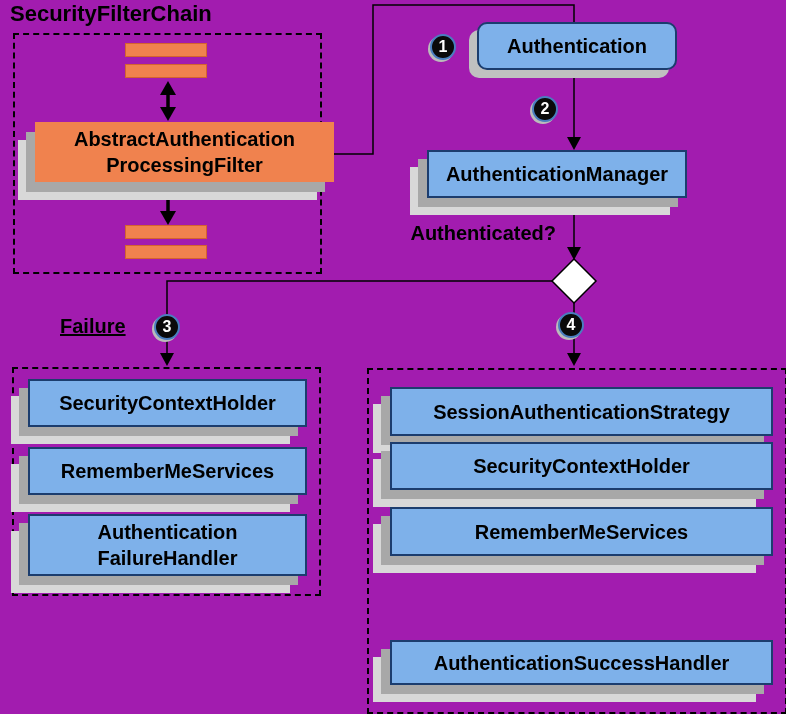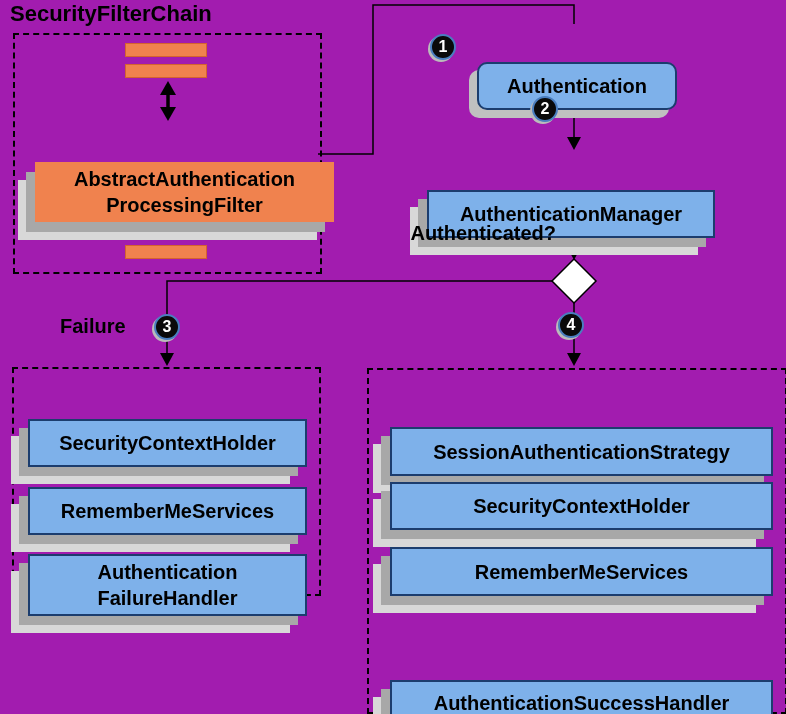--- a/index.html
+++ b/index.html
@@ -42,21 +42,20 @@
     box-sizing: border-box;
     display: flex;
     align-items: center;
     justify-content: center;
     text-align: center;
     font-weight: bold;
     font-size: 20px;
     line-height: 26px;
     white-space: pre-line;
     z-index: 3;
-    margin-top: 40px;
   }
   .blue-node {
     background: #7EB1EA;
     border: 2px solid #1C3D6E;
     box-shadow: -9px 9px 0 0 #A8A8A8, -17px 17px 0 0 #D8D8D8;
   }
   .orange-node {
     background: #F0824E;
     border: none;
     box-shadow: -9px 10px 0 0 #A8A8A8, -17px 18px 0 0 #D8D8D8;
@@ -143,25 +142,25 @@
   <div class="abs bar" style="left:125px; top:43px;"></div>
   <div class="abs bar" style="left:125px; top:64px;"></div>
   <div class="abs bar" style="left:125px; top:225px;"></div>
   <div class="abs bar" style="left:125px; top:245px;"></div>
 
   <div class="abs node orange-node" style="left:35px; top:122px; width:299px; height:60px;">AbstractAuthentication
 ProcessingFilter</div>
 
   <div class="abs node blue-node rounded-node" style="left:477px; top:22px; width:200px; height:48px;">Authentication</div>
 
-  <div class="abs node blue-node" style="left:427px; top:150px; width:288px; height:48px;text-align:right;">AuthenticationManager</div>
+  <div class="abs node blue-node" style="left:427px; top:150px; width:260px; height:48px;text-align:right;">AuthenticationManager</div>
 
   <div class="abs flow-label" style="left:356px; top:222px; width:200px; text-align:right;">Authenticated?</div>
 
-  <div class="abs flow-label" style="left:60px; top:315px;">Failure</div>
+  <div class="abs flow-label" style="left:60px; top:315px;text-decoration:underline;">Failure</div>
 
   <div class="abs badge" style="left:430px; top:34px;">1</div>
   <div class="abs badge" style="left:532px; top:96px;">2</div>
   <div class="abs badge" style="left:154px; top:314px;">3</div>
   <div class="abs badge" style="left:558px; top:312px;">4</div>
 
   <div class="abs node blue-node" style="left:28px; top:379px; width:279px; height:48px;">SecurityContextHolder</div>
   <div class="abs node blue-node" style="left:28px; top:447px; width:279px; height:48px;">RememberMeServices</div>
   <div class="abs node blue-node" style="left:28px; top:514px; width:279px; height:62px;">Authentication
 FailureHandler</div>

